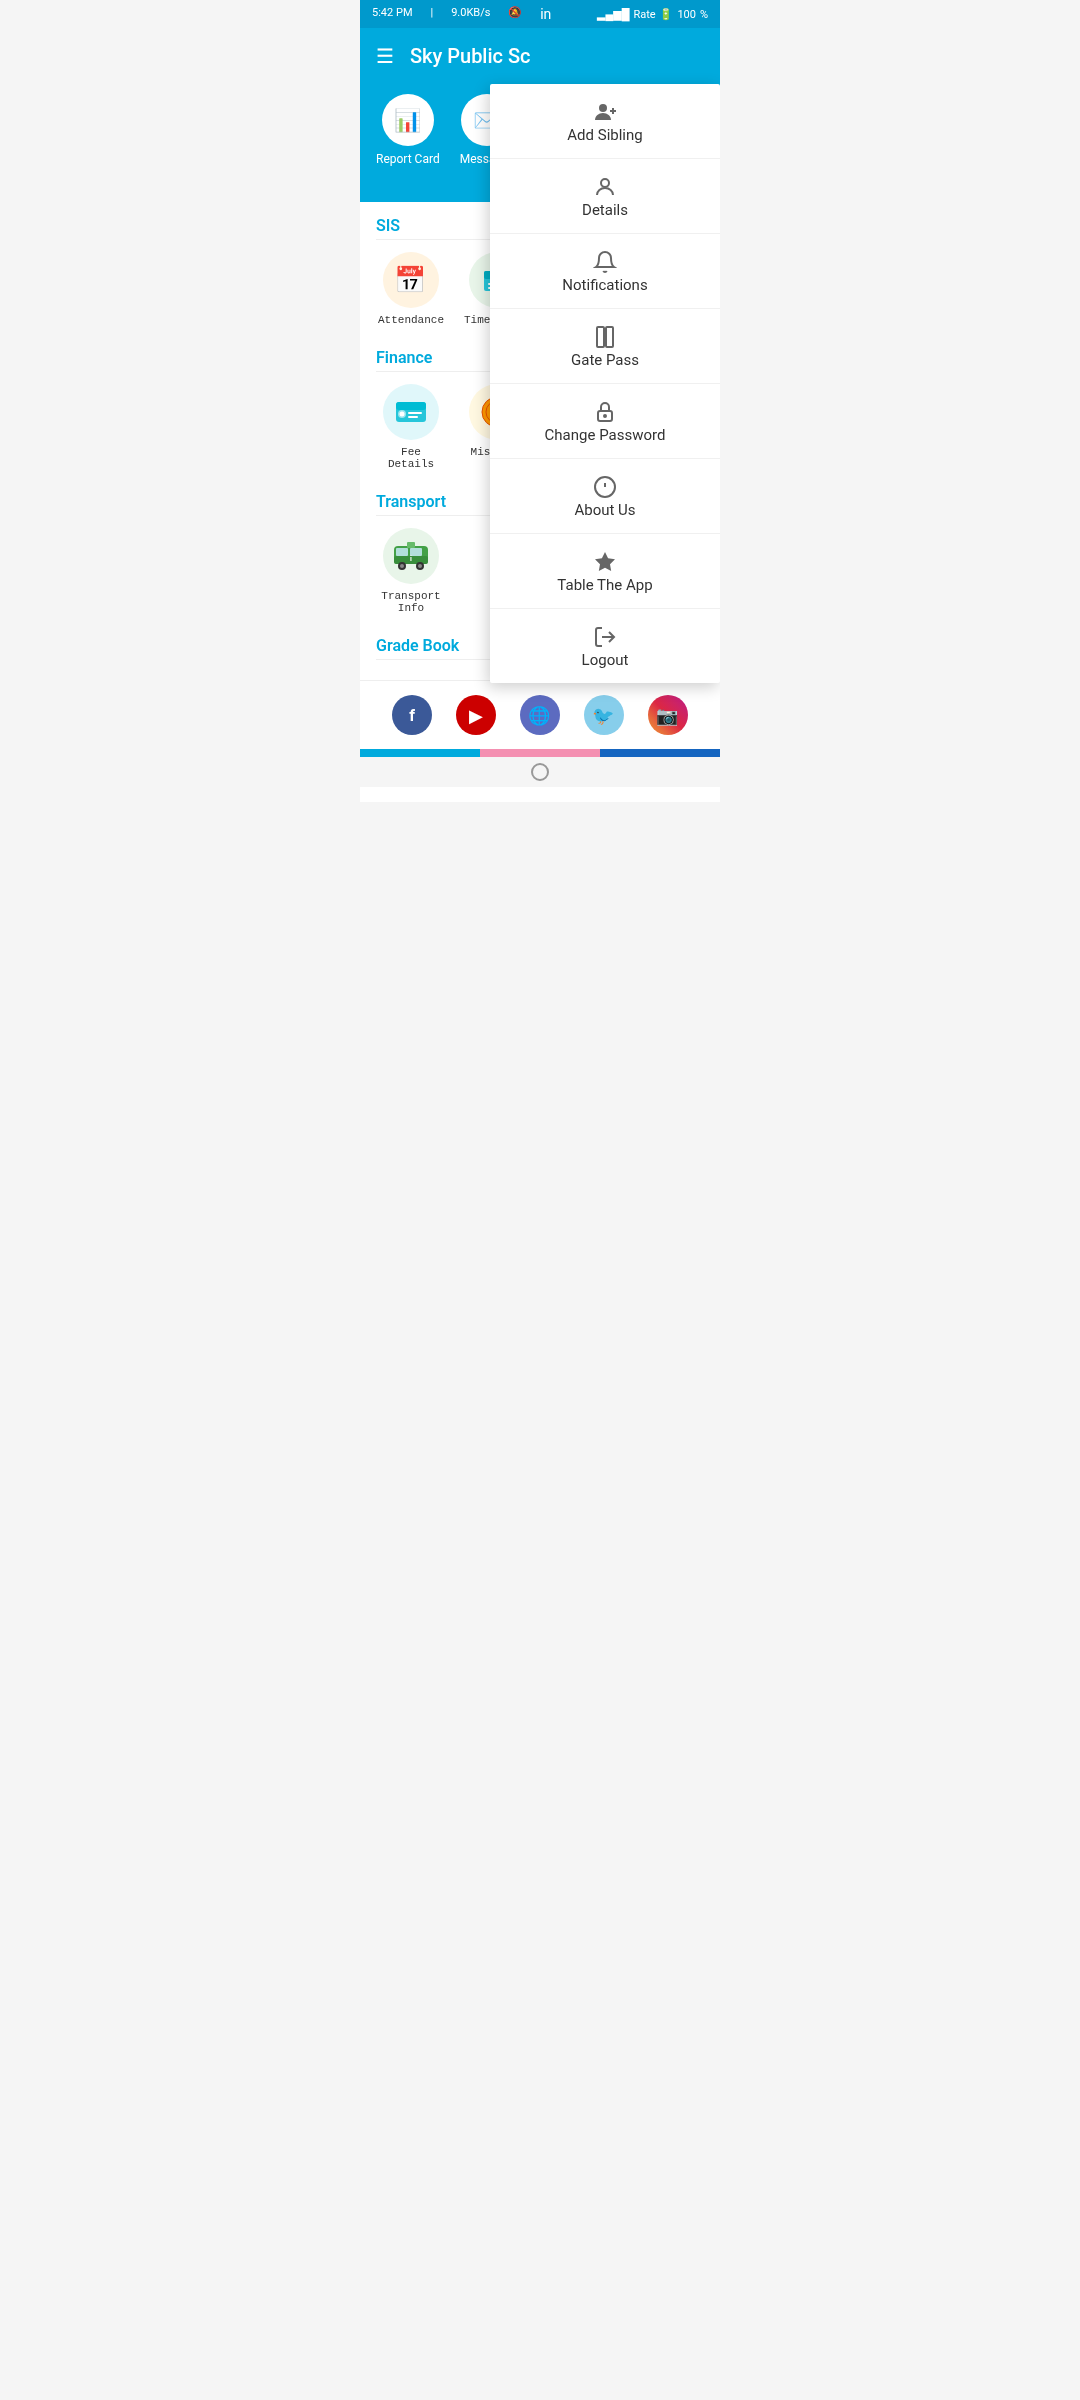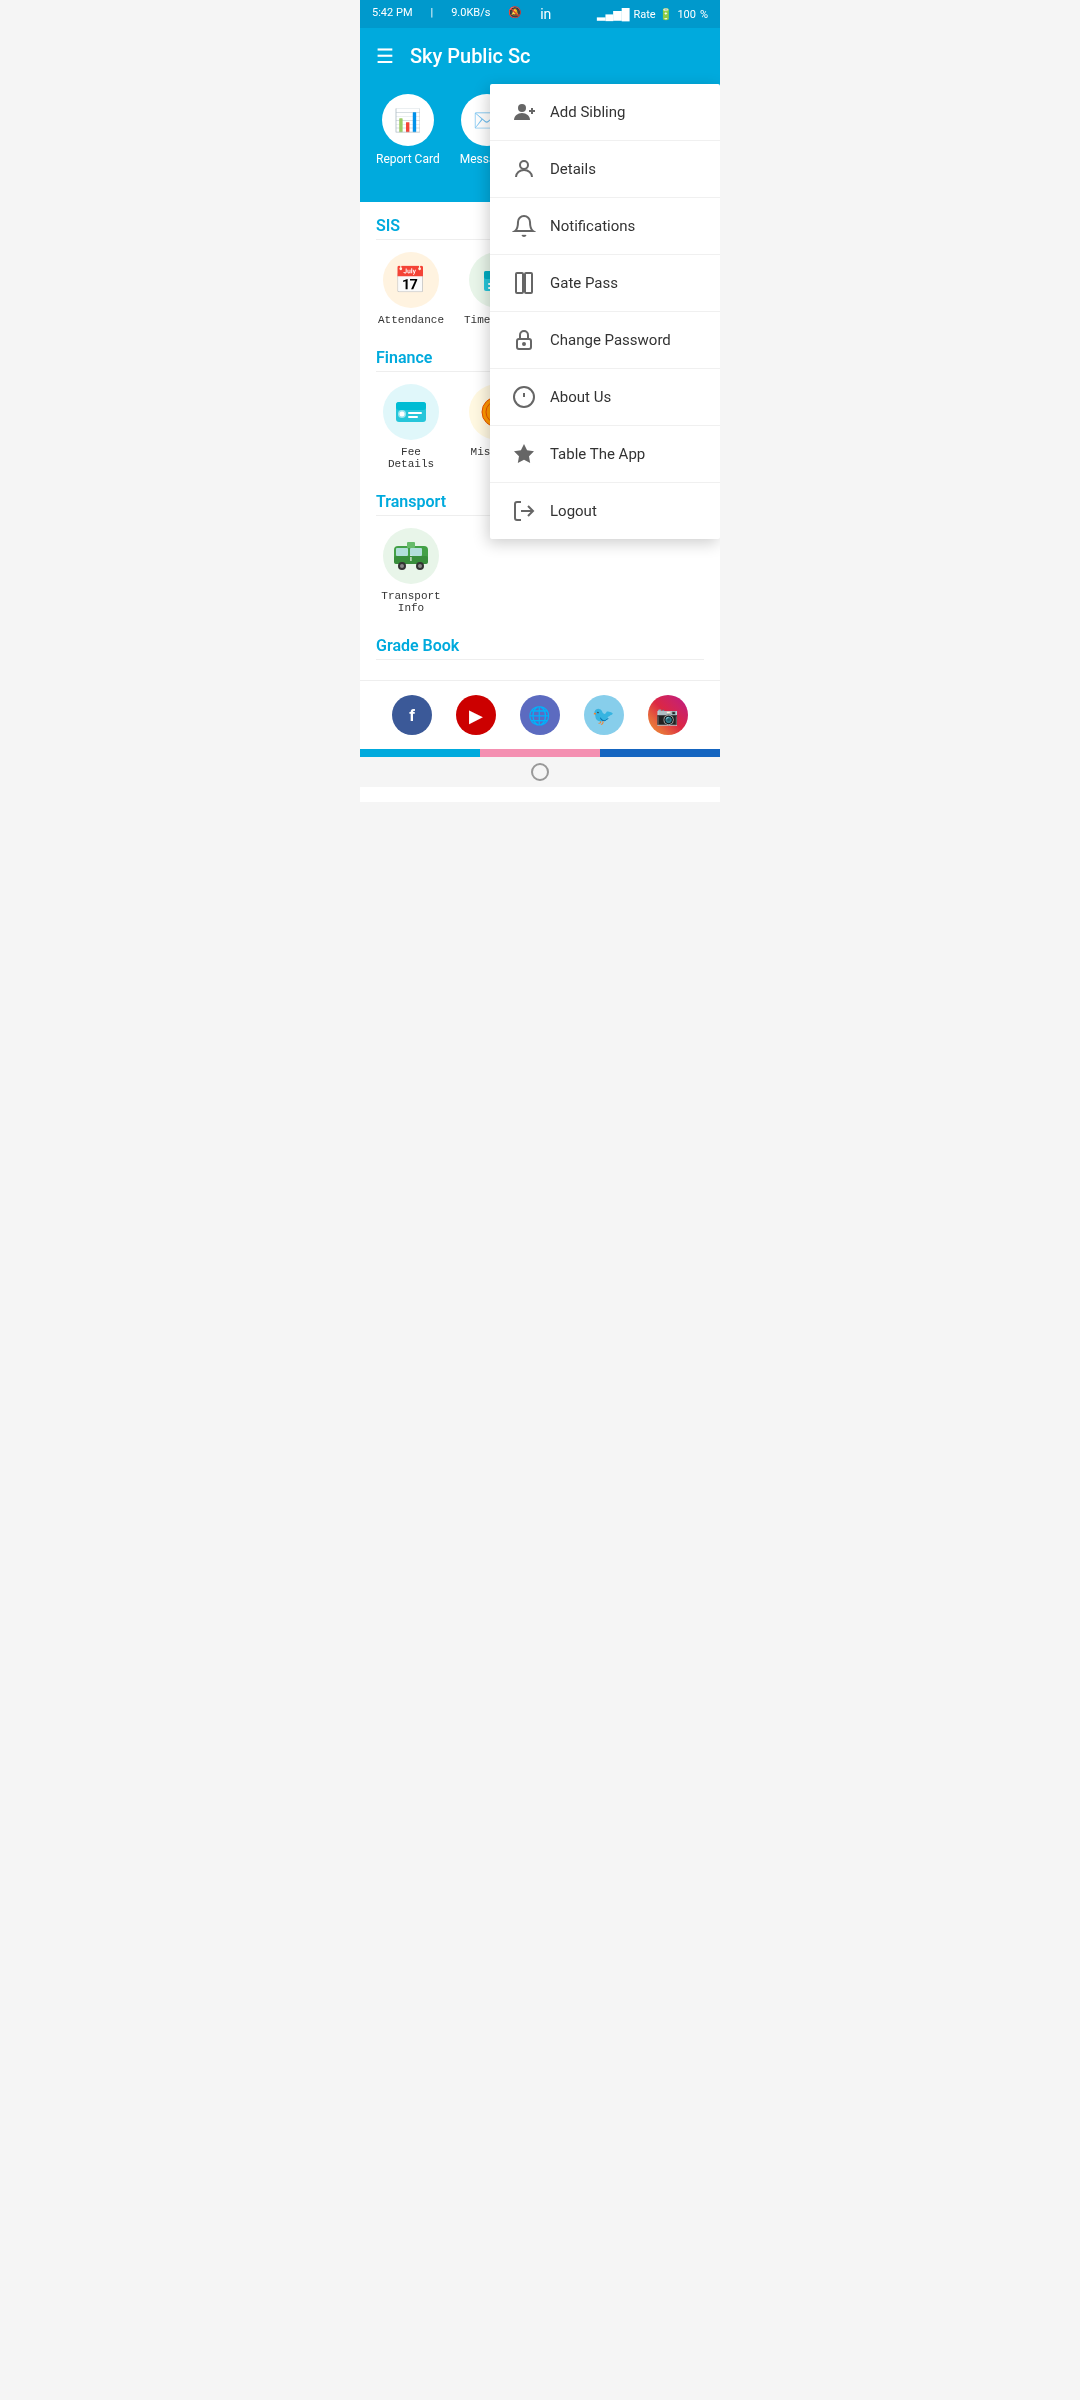--- a/index.html
+++ b/index.html
@@ -195,26 +195,27 @@
       right: 0;
       width: 230px;
       background: white;
       box-shadow: -2px 4px 16px rgba(0,0,0,0.2);
       z-index: 100;
       border-radius: 2px;
     }
     .dropdown-item {
       display: flex;
       align-items: center;
-      gap: 12px;
+      gap: 0;
       padding: 14px 20px;
       cursor: pointer;
       border-bottom: 1px solid #f0f0f0;
       color: #333;
       font-size: 15px;
+      flex-direction: column;
     }
     .dropdown-item:last-child { border-bottom: none; }
     .dropdown-icon {
       width: 28px;
       height: 28px;
       display: flex;
       align-items: center;
       justify-content: center;
       font-size: 20px;
       color: #666;

